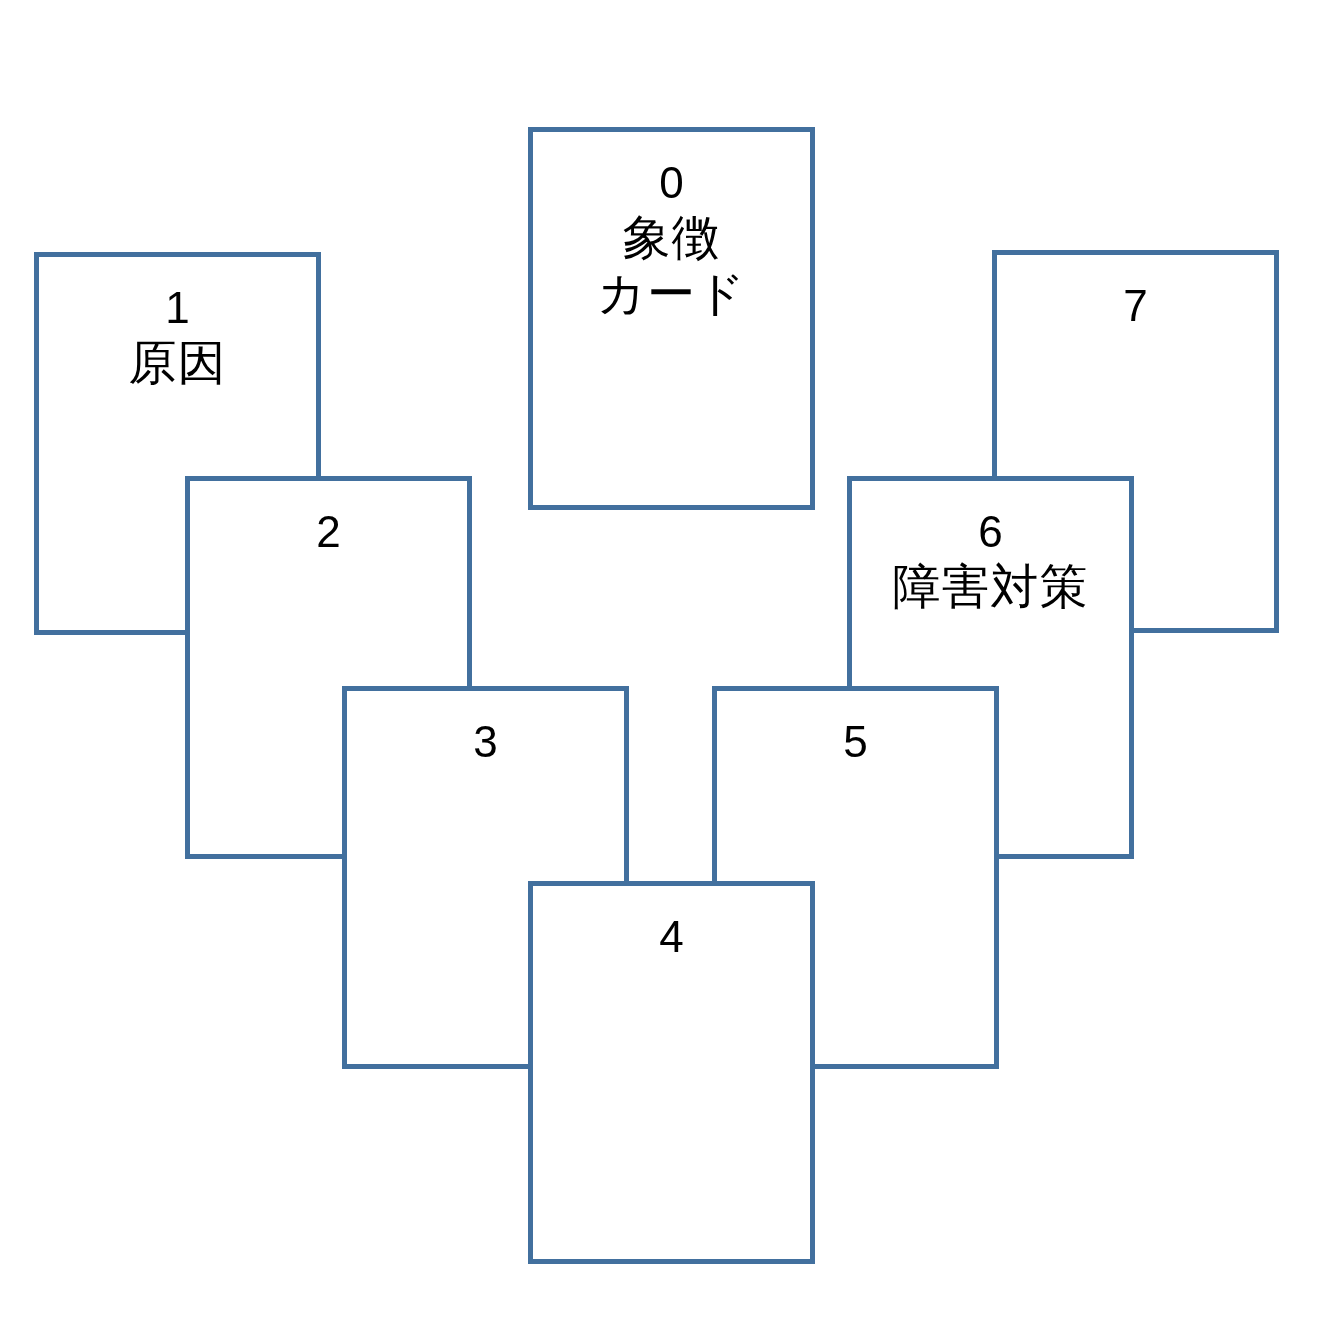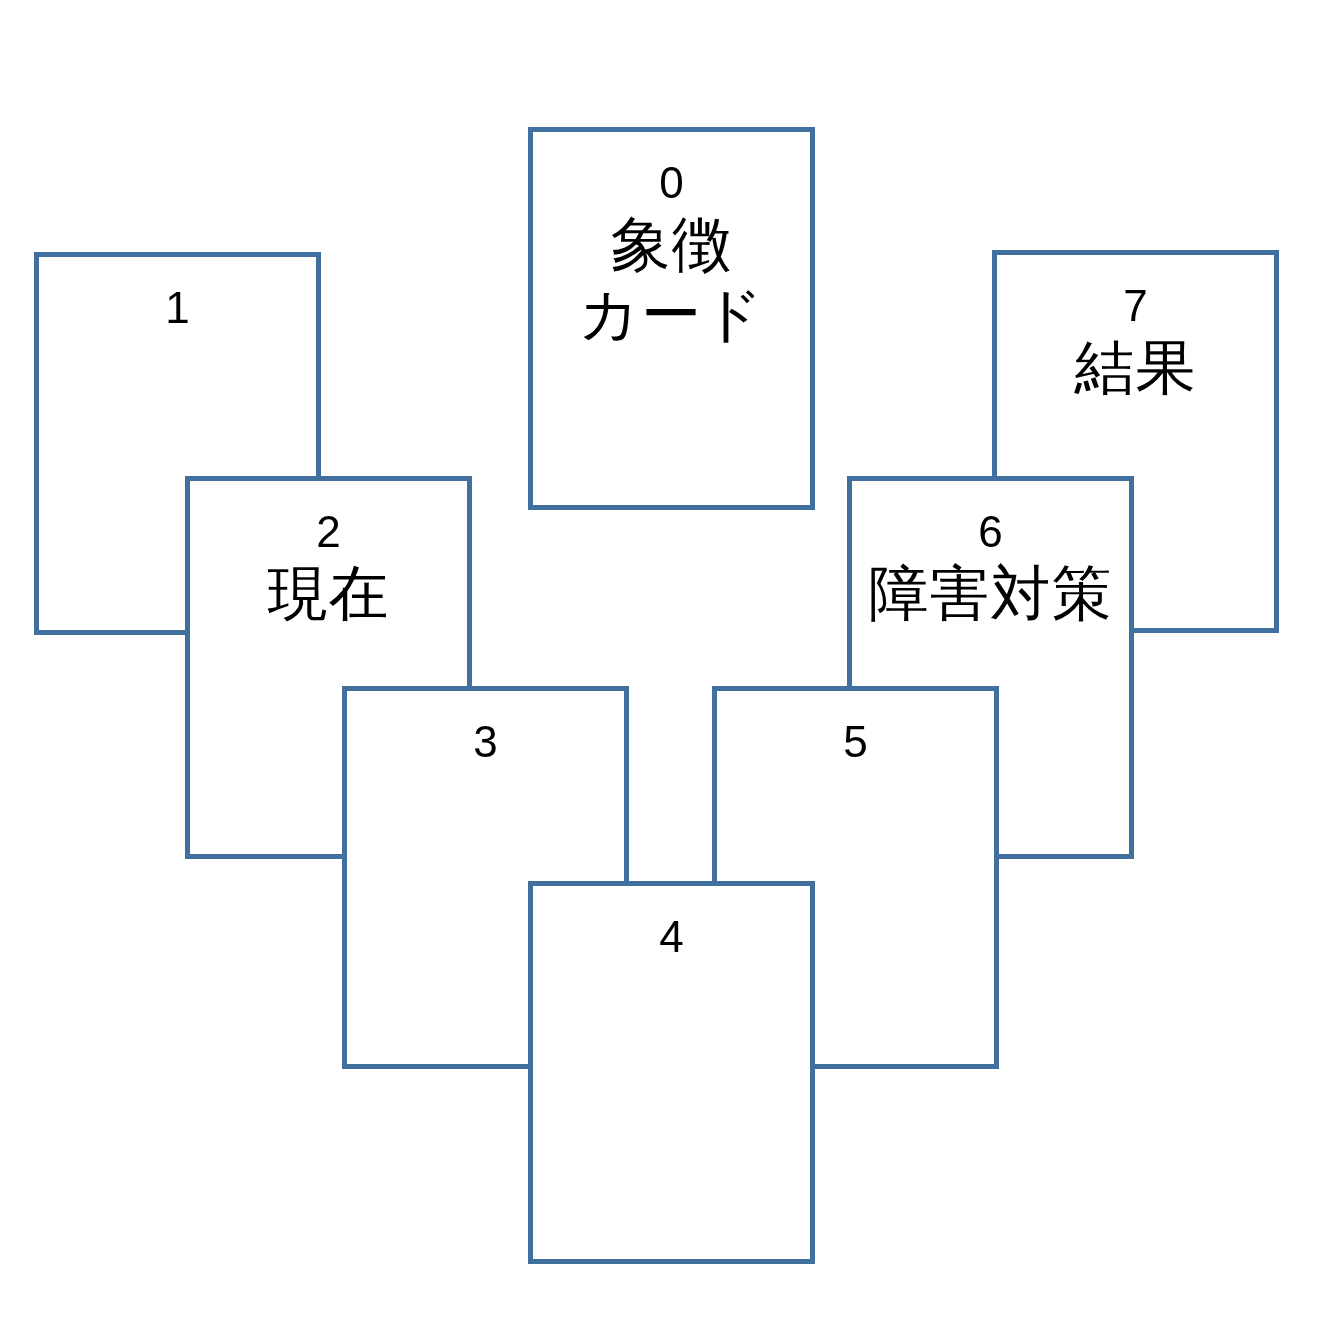--- a/index.html
+++ b/index.html
@@ -27,54 +27,53 @@
     display: block;
     font-size: 44px;
     line-height: 1.22;
     color: #000000;
     font-weight: 400;
     margin-top: 24px;
     letter-spacing: 0px;
   }
   .card-label {
     display: block;
-    font-size: 60px;
+    font-size: 48px;
     line-height: 1.18;
     color: #000000;
     font-weight: 400;
     letter-spacing: 1px;
     white-space: pre-line;
   }
 </style>
 </head>
 <body>
 
 <div id="canvas">
     <div class="card" style="left: 528px; top: 127px; width: 287px; height: 383px; z-index: 1; border-color: rgb(66, 112, 158); border-width: 5px; background: rgb(255, 255, 255);">
       <span class="card-num">0</span>
       <span class="card-label">象徴
 カード</span>
     </div>
     <div class="card" style="left: 34px; top: 252px; width: 287px; height: 383px; z-index: 2; border-color: rgb(66, 112, 158); border-width: 5px; background: rgb(255, 255, 255);">
       <span class="card-num">1</span>
+      <span class="card-label">原因</span>
     </div>
     <div class="card" style="left: 185px; top: 476px; width: 287px; height: 383px; z-index: 3; border-color: rgb(66, 112, 158); border-width: 5px; background: rgb(255, 255, 255);">
       <span class="card-num">2</span>
-      <span class="card-label">現在</span>
     </div>
     <div class="card" style="left: 342px; top: 686px; width: 287px; height: 383px; z-index: 4; border-color: rgb(66, 112, 158); border-width: 5px; background: rgb(255, 255, 255);">
       <span class="card-num">3</span>
     </div>
     <div class="card" style="left: 528px; top: 881px; width: 287px; height: 383px; z-index: 5; border-color: rgb(66, 112, 158); border-width: 5px; background: rgb(255, 255, 255);">
       <span class="card-num">4</span>
     </div>
     <div class="card" style="left: 712px; top: 686px; width: 287px; height: 383px; z-index: 4; border-color: rgb(66, 112, 158); border-width: 5px; background: rgb(255, 255, 255);">
       <span class="card-num">5</span>
     </div>
     <div class="card" style="left: 847px; top: 476px; width: 287px; height: 383px; z-index: 3; border-color: rgb(66, 112, 158); border-width: 5px; background: rgb(255, 255, 255);">
       <span class="card-num">6</span>
       <span class="card-label">障害対策</span>
     </div>
     <div class="card" style="left: 992px; top: 250px; width: 287px; height: 383px; z-index: 2; border-color: rgb(66, 112, 158); border-width: 5px; background: rgb(255, 255, 255);">
       <span class="card-num">7</span>
-      <span class="card-label">結果</span>
     </div>
   </div>
 
 </body></html>

